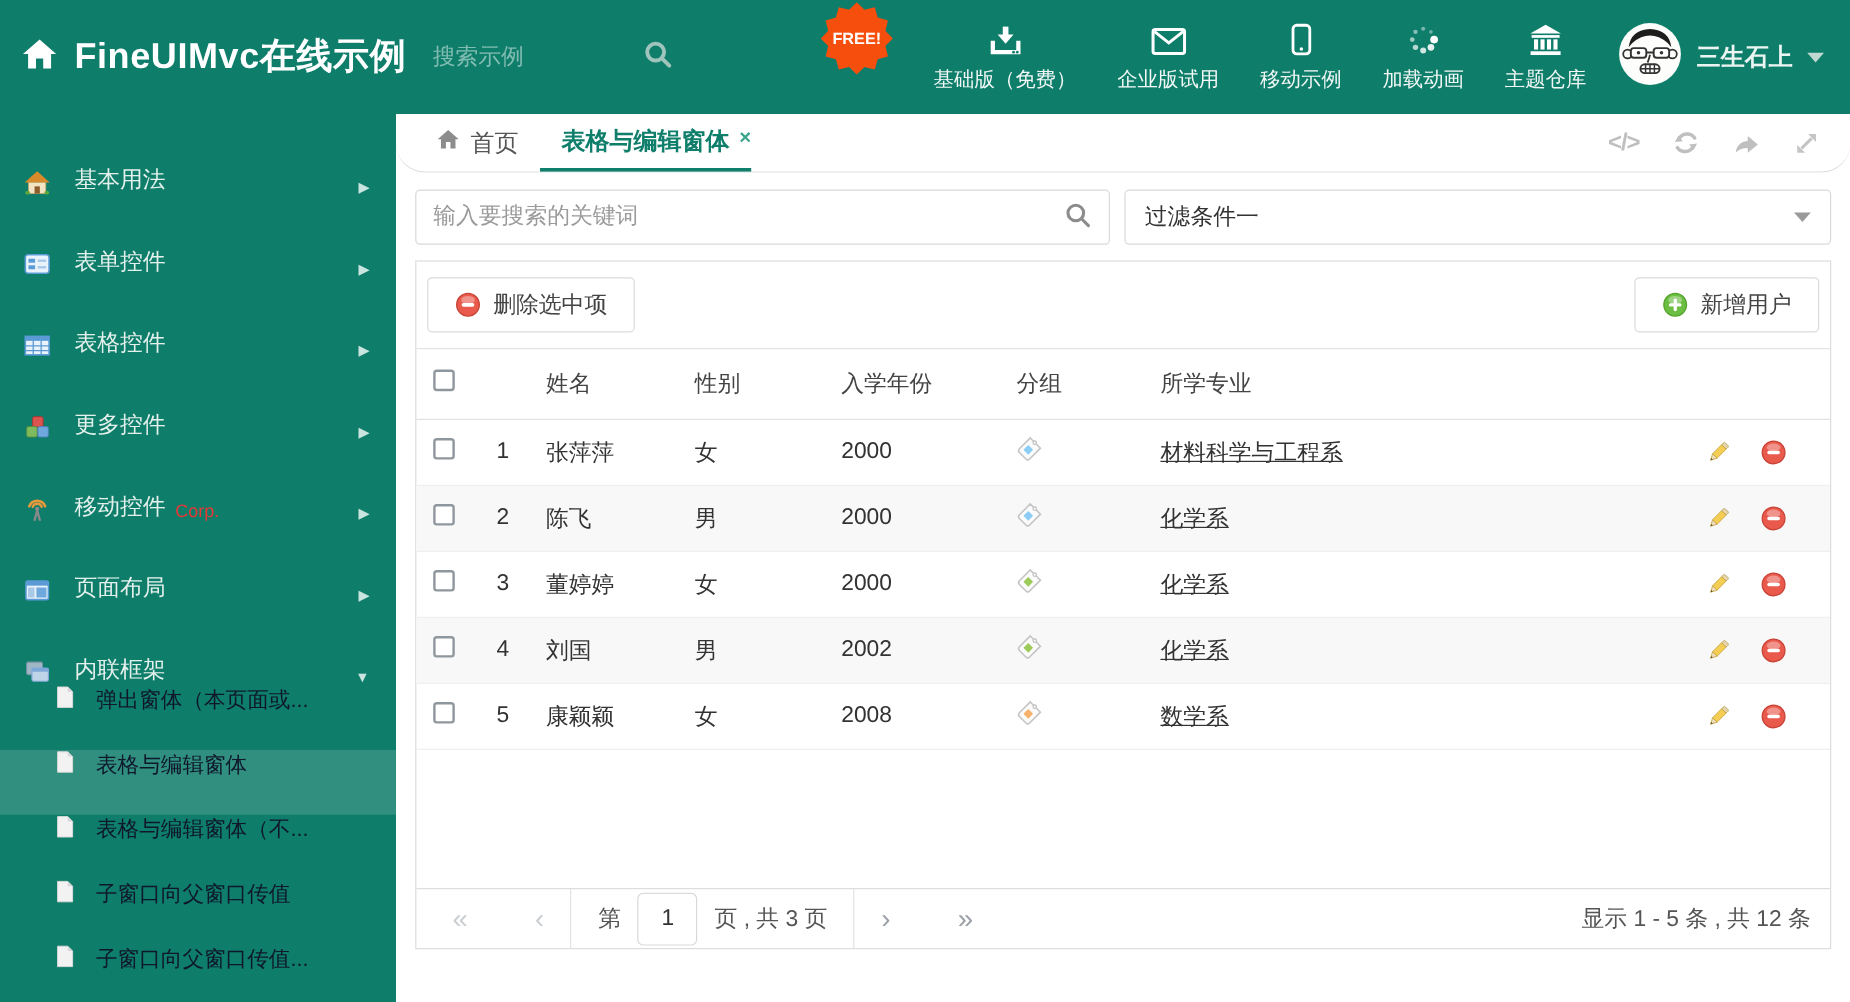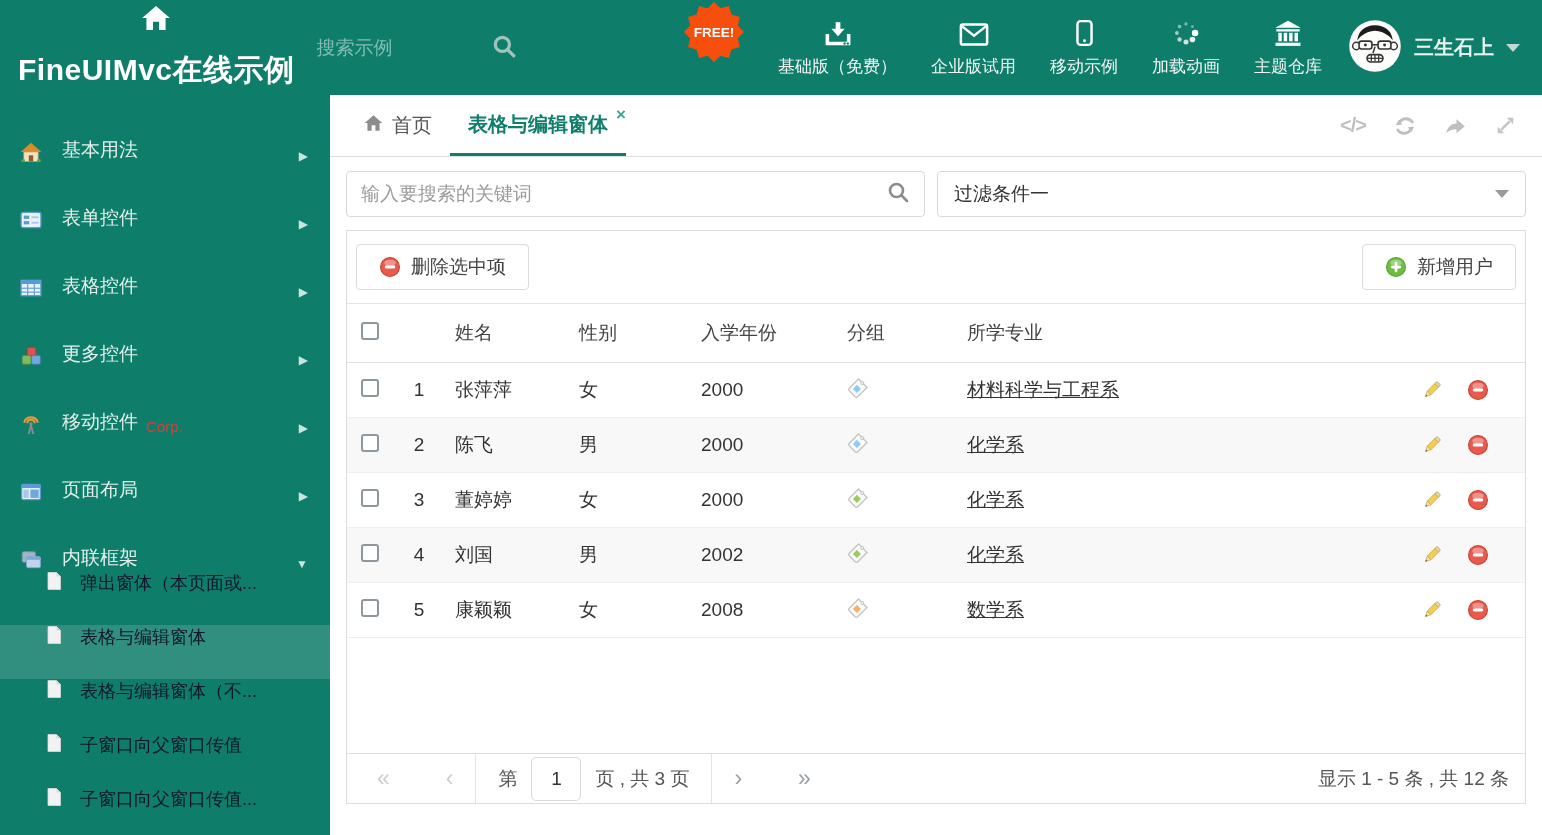--- a/index.html
+++ b/index.html
@@ -2,21 +2,21 @@
 <html><head>
 <meta charset="utf-8">
 <style>
   * { margin:0; padding:0; box-sizing:border-box; }
   html,body { width:1542px; height:835px; overflow:hidden;
     font-family:"Liberation Sans","DejaVu Sans",sans-serif; background:#fff; }
 
   
   .header { position:absolute; left:0; top:0; width:1542px; height:95px;
     background:#0E7D6A; display:flex; align-items:center; color:#fff; }
-  .brand { display:flex; align-items:center; gap:14px; padding-left:18px;flex-direction:column; }
+  .brand { display:flex; align-items:center; gap:14px; padding-left:18px; }
   .brand-title { font-size:30px; font-weight:bold; letter-spacing:.5px; }
   .hsearch { display:flex; align-items:center; margin-left:22px; }
   .hsearch input { width:160px; background:transparent; border:none; outline:none;
     font-size:19px; color:#DFEDE9; }
   .hsearch input::placeholder { color:rgba(222,240,235,.55); }
   .hsearch .mag { margin-left:14px; }
   .free-badge { position:absolute; left:682px; top:1px; width:64px; height:62px; }
   .hnav { display:flex; align-items:flex-end; margin-left:auto; gap:34px; padding-right:26px; }
   .hnav-item { display:flex; flex-direction:column; align-items:center; gap:8px;
     font-size:17px; color:#F2F8F6; cursor:pointer; }
@@ -34,21 +34,21 @@
   .snav-item .sic { width:24px; margin-right:18px; display:flex; }
   .snav-arrow { margin-left:auto; font-size:12px; color:rgba(223,240,236,.9); }
   .corp { color:#E53935; font-size:15px; margin-left:8px; }
   .ssub-item { height:54px; display:flex; align-items:flex-start; padding-left:44px;
     color:#0f172a; font-size:18px; cursor:pointer; }
   .ssub-item .sic { width:20px; margin-right:16px; display:flex; }
   .ssub-item.active { background:rgba(255,255,255,.14); }
 
   
   .main { position:absolute; left:330px; top:95px; width:1212px; height:740px; background:#fff; }
-  .tabbar { height:62px; border-bottom:1px solid #DDD; display:flex; align-items:stretch; padding-left:16px; }
+  .tabbar { height:49px; border-bottom:1px solid #DDD; display:flex; align-items:stretch; padding-left:16px;border-radius:29px; }
   .tab { display:flex; align-items:center; gap:9px; padding:0 18px; font-size:20px;
     color:#555; cursor:pointer; position:relative; }
   .tab.active { color:#0F7E6B; font-weight:bold; border-bottom:3px solid #0F7E6B; }
   .tab .close { position:absolute; top:11px; right:0; font-size:17px; font-weight:bold;
     color:#3BA48D; line-height:1; cursor:pointer; }
   .tab-actions { margin-left:auto; display:flex; align-items:center; gap:28px; padding-right:26px; }
   .tab-actions .ticon { color:#BFBFBF; cursor:pointer; display:flex; align-items:center; }
   .code-glyph { font-size:20px; font-weight:bold; color:#BFBFBF; letter-spacing:-1px; }
 
   .filters { display:flex; gap:12px; margin:14px 16px 0 16px; }

